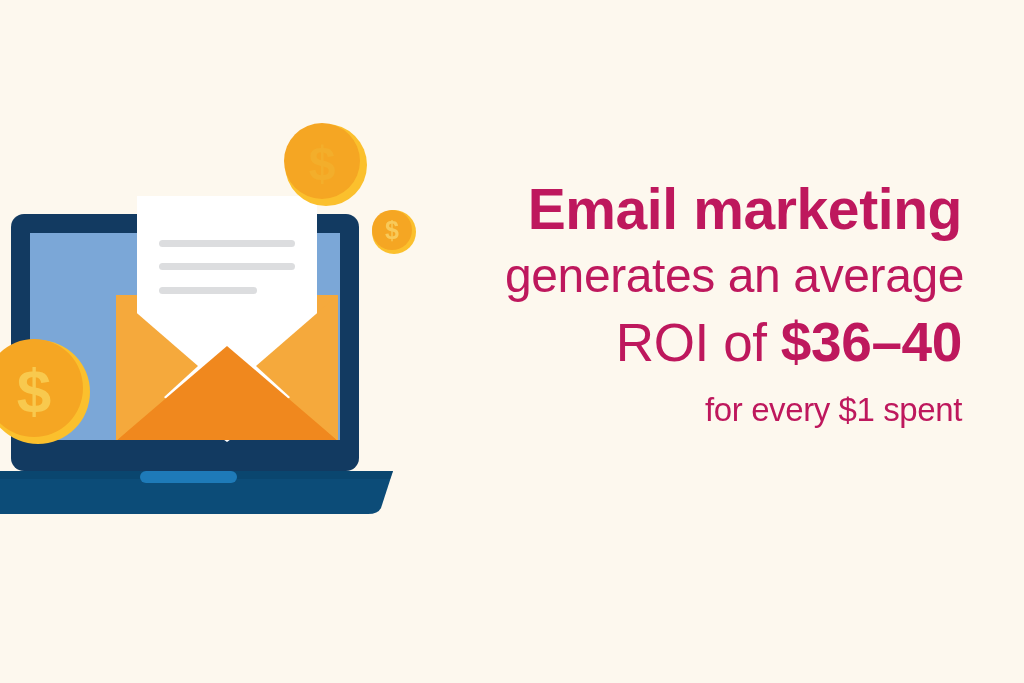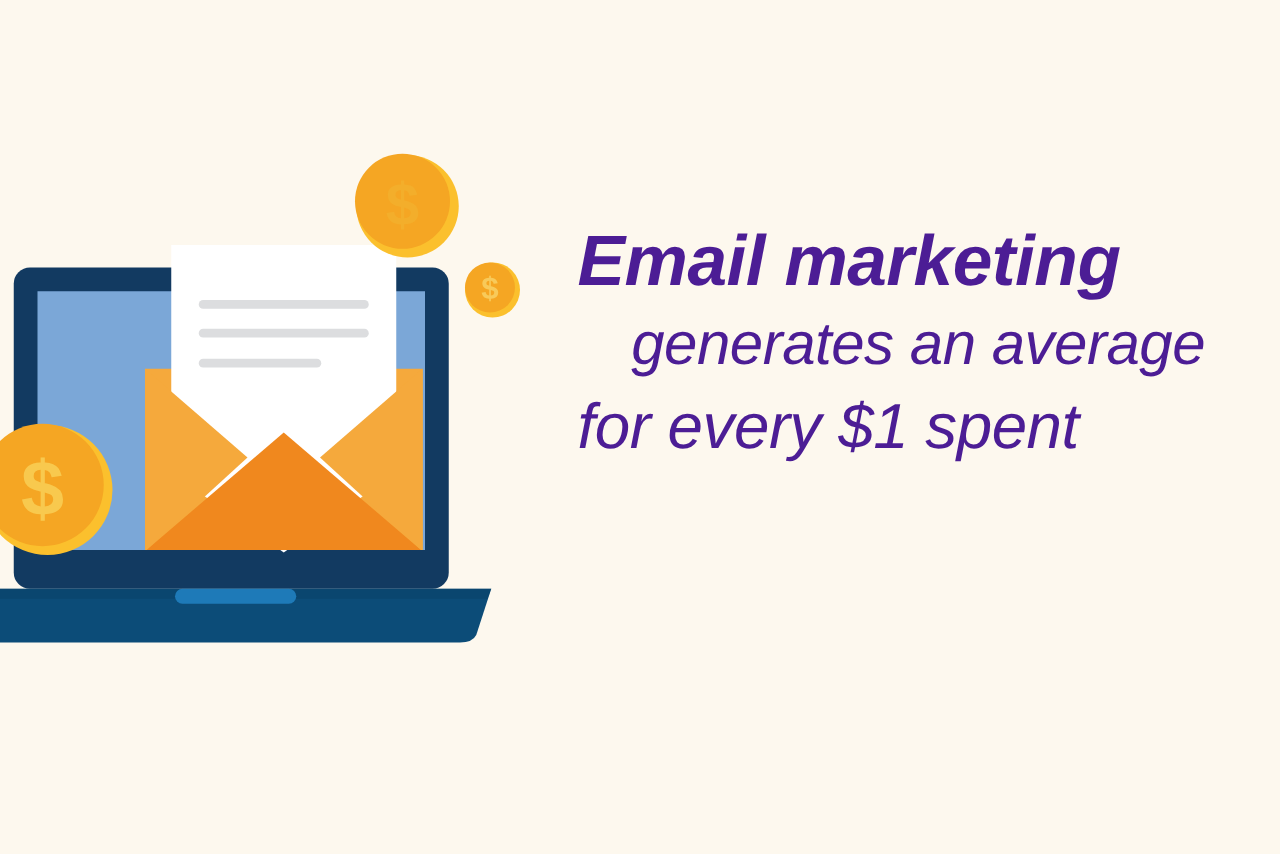--- a/index.html
+++ b/index.html
@@ -35,23 +35,22 @@
     width: 440px;
     height: 683px;
   }
 
   
   .headline {
     position: absolute;
     left: 462px;
     top: 176px;
     width: 500px;
-    color: #4c1d95;
-    text-align: left;
-    font-style: italic;
+    color: #be185d;
+    text-align: right;
   }
   .line {
     display: block;
     white-space: nowrap;
     letter-spacing: -0.4px;
   }
   .line-1 {
     font-size: 57px;
     font-weight: 700;
     line-height: 66px;
@@ -66,21 +65,21 @@
   .line-3 {
     font-size: 53px;
     font-weight: 400;
     line-height: 68px;
   }
   .line-3 .emph {
     font-weight: 700;
     font-size: 55px;
   }
   .line-4 {
-    font-size: 51px;
+    font-size: 33px;
     font-weight: 400;
     line-height: 66px;
   }
 </style>
 </head>
 <body>
 
 <div class="stage">
 
   <div class="illustration">
@@ -140,16 +139,17 @@
         <circle cx="394" cy="232" r="22" fill="#FBC02D"></circle>
         <circle cx="392" cy="230" r="20" fill="#F5A623"></circle>
         <text x="392" y="239" font-family="Liberation Sans, sans-serif" font-size="25" font-weight="700" fill="#F8CA5A" text-anchor="middle">$</text>
       </g>
     </svg>
   </div>
 
   <div class="headline">
     <span class="line line-1">Email marketing</span>
     <span class="line line-2">generates an average</span>
+    <span class="line line-3"><span>ROI of </span><span class="emph">$36–40</span></span>
     <span class="line line-4">for every $1 spent</span>
   </div>
 
 </div>
 
 </body></html>

